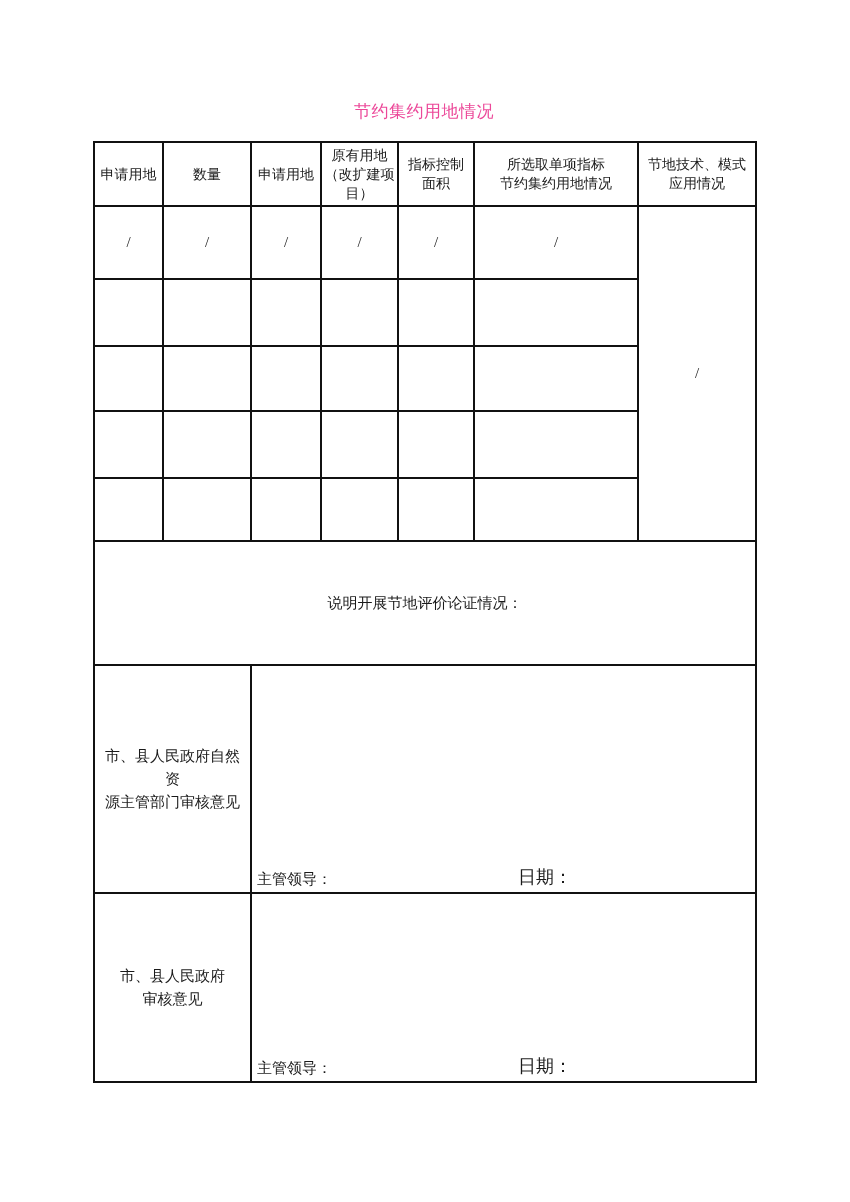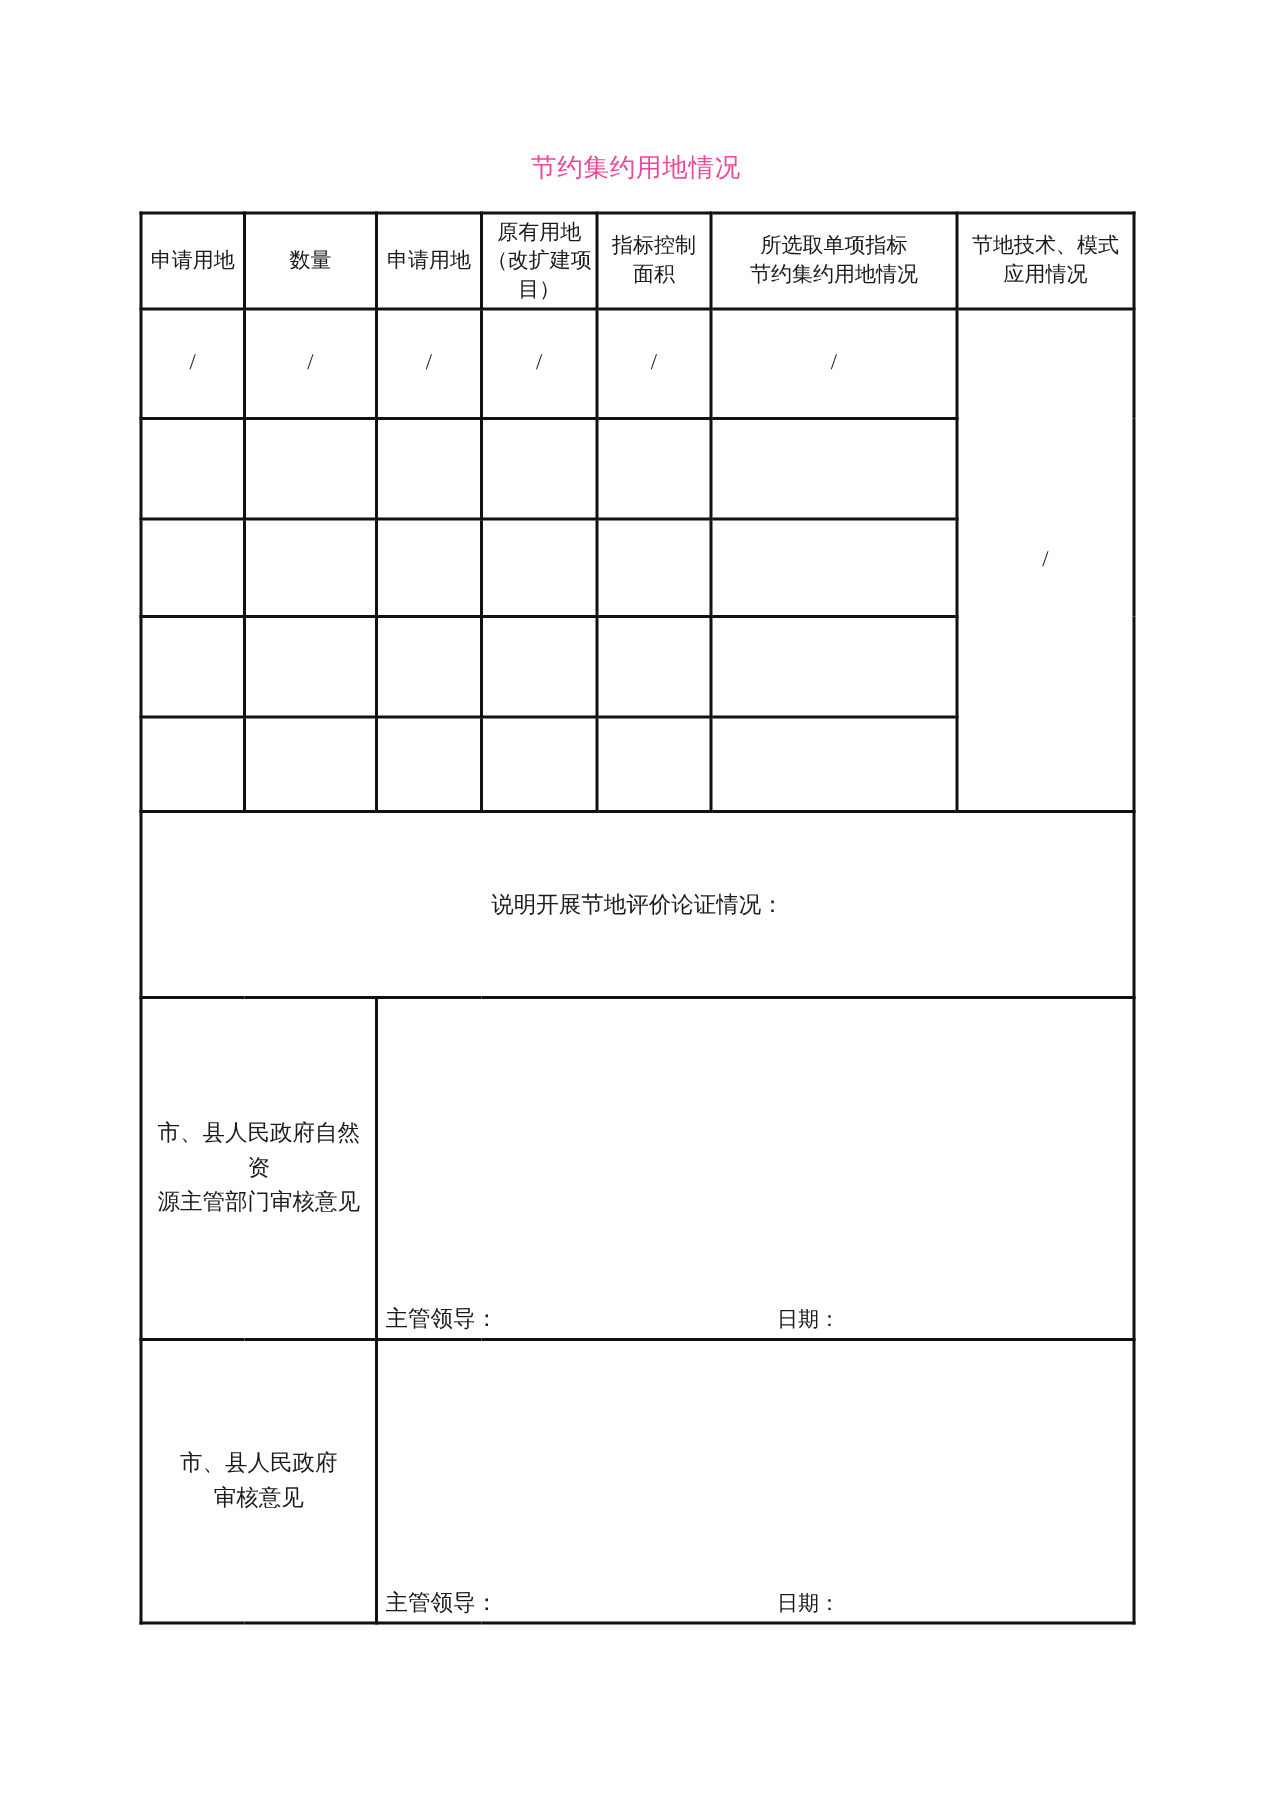--- a/index.html
+++ b/index.html
@@ -66,21 +66,21 @@
     line-height: 23px;
     padding: 2px 6px;
   }
   td.section-content-cell { position: relative; }
   .leader-label {
     position: absolute; left: 5px; bottom: 3px;
     font-size: 15px; white-space: nowrap; text-align: right;
   }
   .date-label {
     position: absolute; left: 266px; bottom: 3px;
-    font-size: 14px; white-space: nowrap;
+    font-size: 18px; white-space: nowrap;
   }
 </style>
 </head>
 <body>
 
 <div class="page">
 
   <div class="doc-title">节约集约用地情况</div>
 
   <table class="form">

